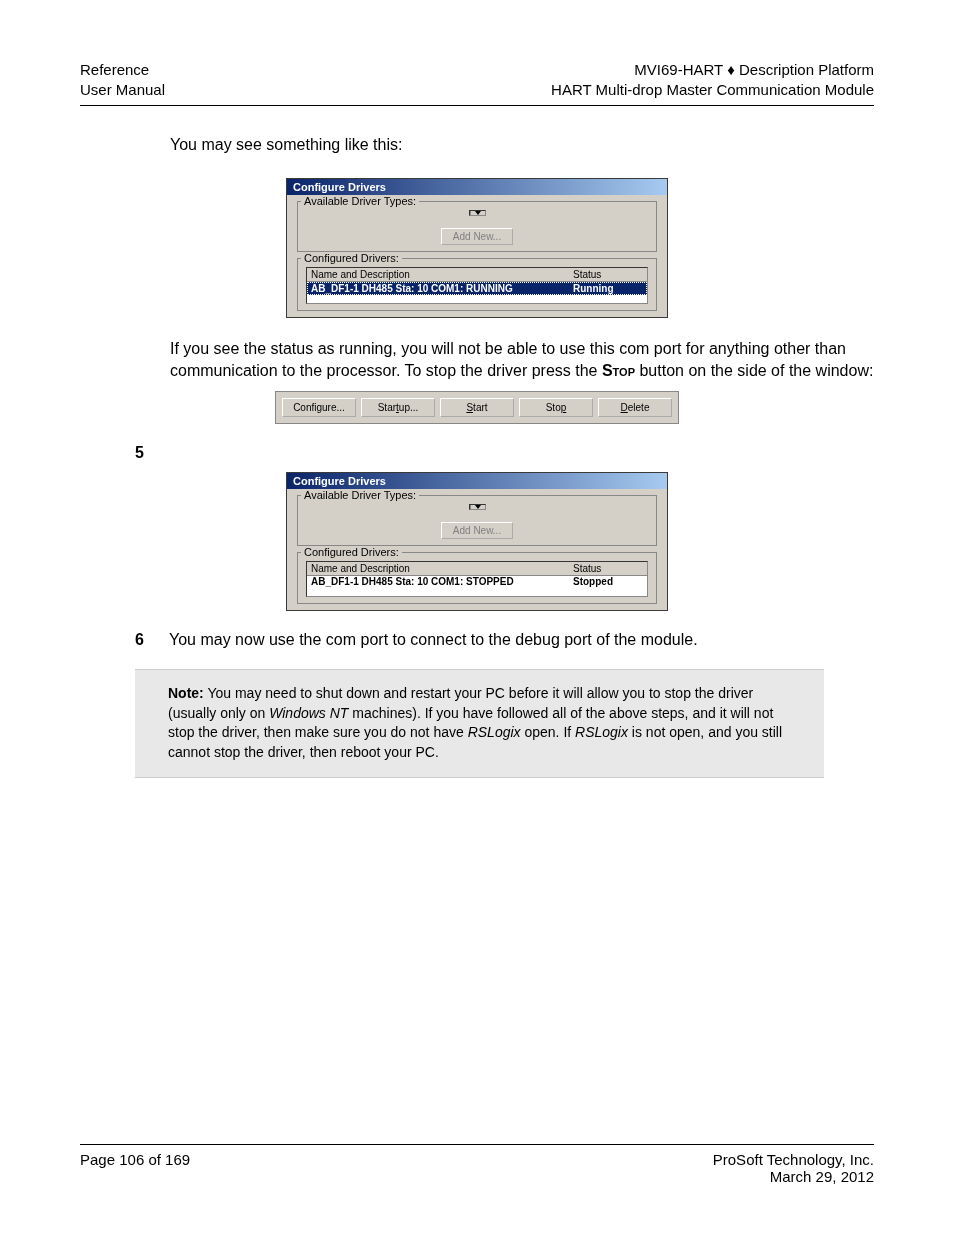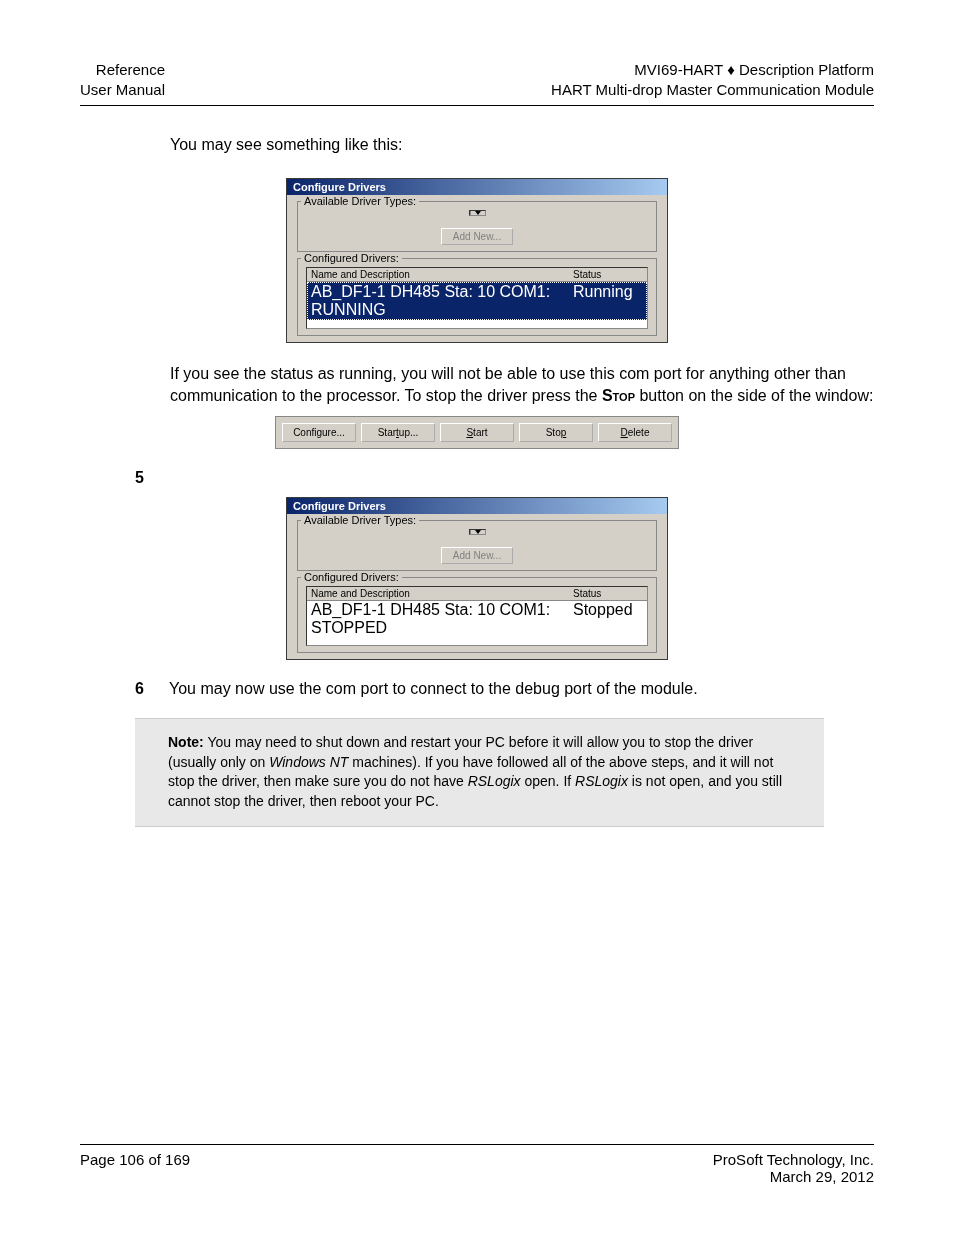--- a/index.html
+++ b/index.html
@@ -18,21 +18,21 @@
   }
   .header {
     display: flex;
     justify-content: space-between;
     font-size: 15px;
     line-height: 1.3;
     padding-bottom: 6px;
     border-bottom: 1px solid #000;
   }
   .header-left {
-    text-align: right;
+    text-align: left;
   }
   .header-right {
     text-align: right;
   }
   .body {
     padding: 30px 0 0 0;
   }
   .intro {
     font-size: 16px;
     margin-left: 90px;
@@ -119,22 +119,23 @@
     display: flex;
     font-size: 10px;
     background: #d4d0c8;
     border-bottom: 1px solid #888;
     padding: 1px 4px;
   }
   .col-name { flex: 1; }
   .col-status { width: 70px; }
   .list-row {
     display: flex;
-    font-size: 16px;
+    font-size: 10px;
     padding: 0 4px;
+    font-weight: bold;
   }
   .list-row.selected {
     background: #0a246a;
     color: #fff;
     border: 1px dotted #fff;
     margin: 0;
     padding: 0 3px;
   }
   .list-row .col-name { flex: 1; }
   .list-row .col-status { width: 70px; }

